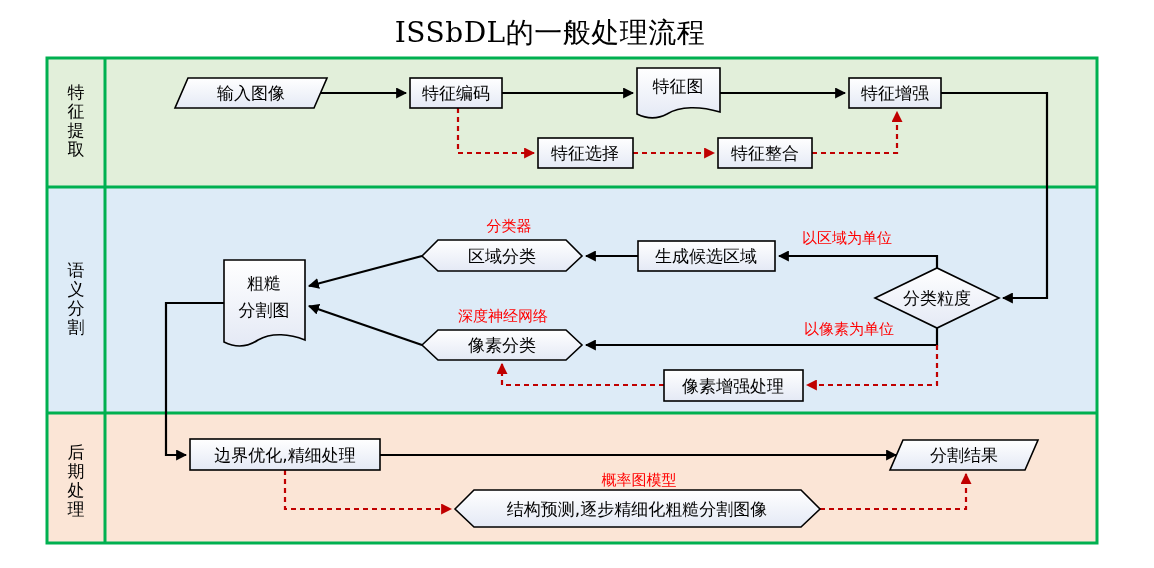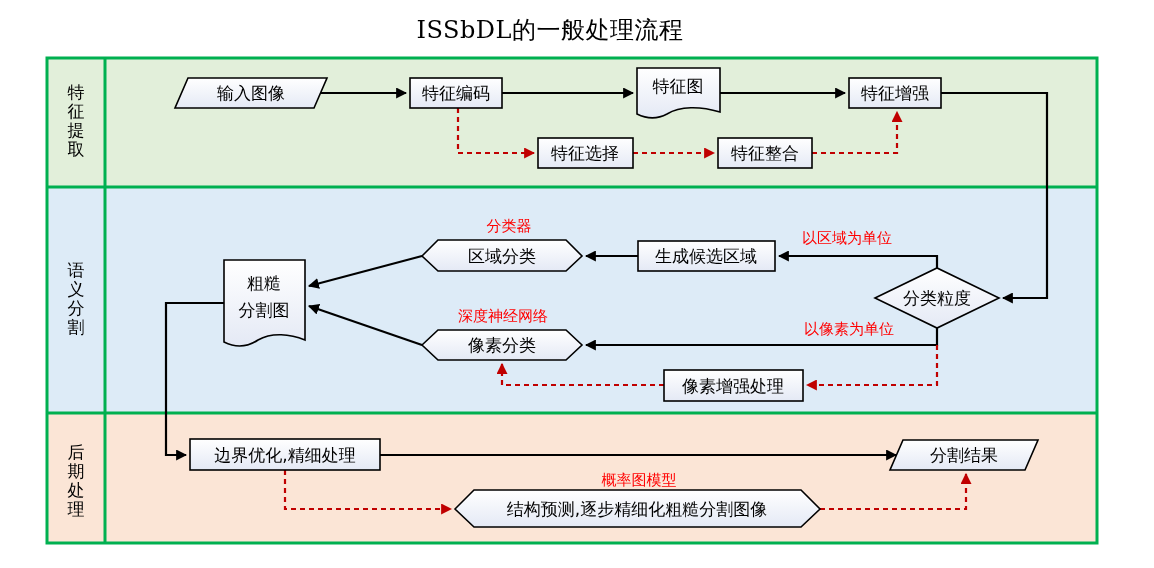--- a/index.html
+++ b/index.html
@@ -1,17 +1,17 @@
 <!DOCTYPE html>
 <html><head>
 <meta charset="utf-8">
 <style>
   html, body { margin: 0; padding: 0; background: #ffffff; }
   body { width: 1154px; height: 568px; position: relative; overflow: hidden; font-family: "DejaVu Sans", sans-serif; }
-  #title { position: absolute; left: 0; width: 1100px; top: 14px; text-align: center; font-family: "DejaVu Serif", "Liberation Serif", serif; font-size: 24px; color: #000; letter-spacing: 0.5px; }
+  #title { position: absolute; left: 0; width: 1100px; top: 14px; text-align: center; font-family: "DejaVu Serif", "Liberation Serif", serif; font-size: 28px; color: #000; letter-spacing: 0.5px; }
   svg { position: absolute; left: 0; top: 0; }
   .lane-label { font-size: 17px; fill: #000; }
   .node-text { font-size: 17px; fill: #000; }
   .note-text { font-size: 15px; fill: #FF0000; }
   .shape { stroke: #000; stroke-width: 1.6; fill: url(#boxGrad); }
   .flow { stroke: #000; stroke-width: 2.2; fill: none; }
   .dash { stroke: #C00000; stroke-width: 2.2; fill: none; stroke-dasharray: 5 4; }
 </style>
 </head>
 <body>

